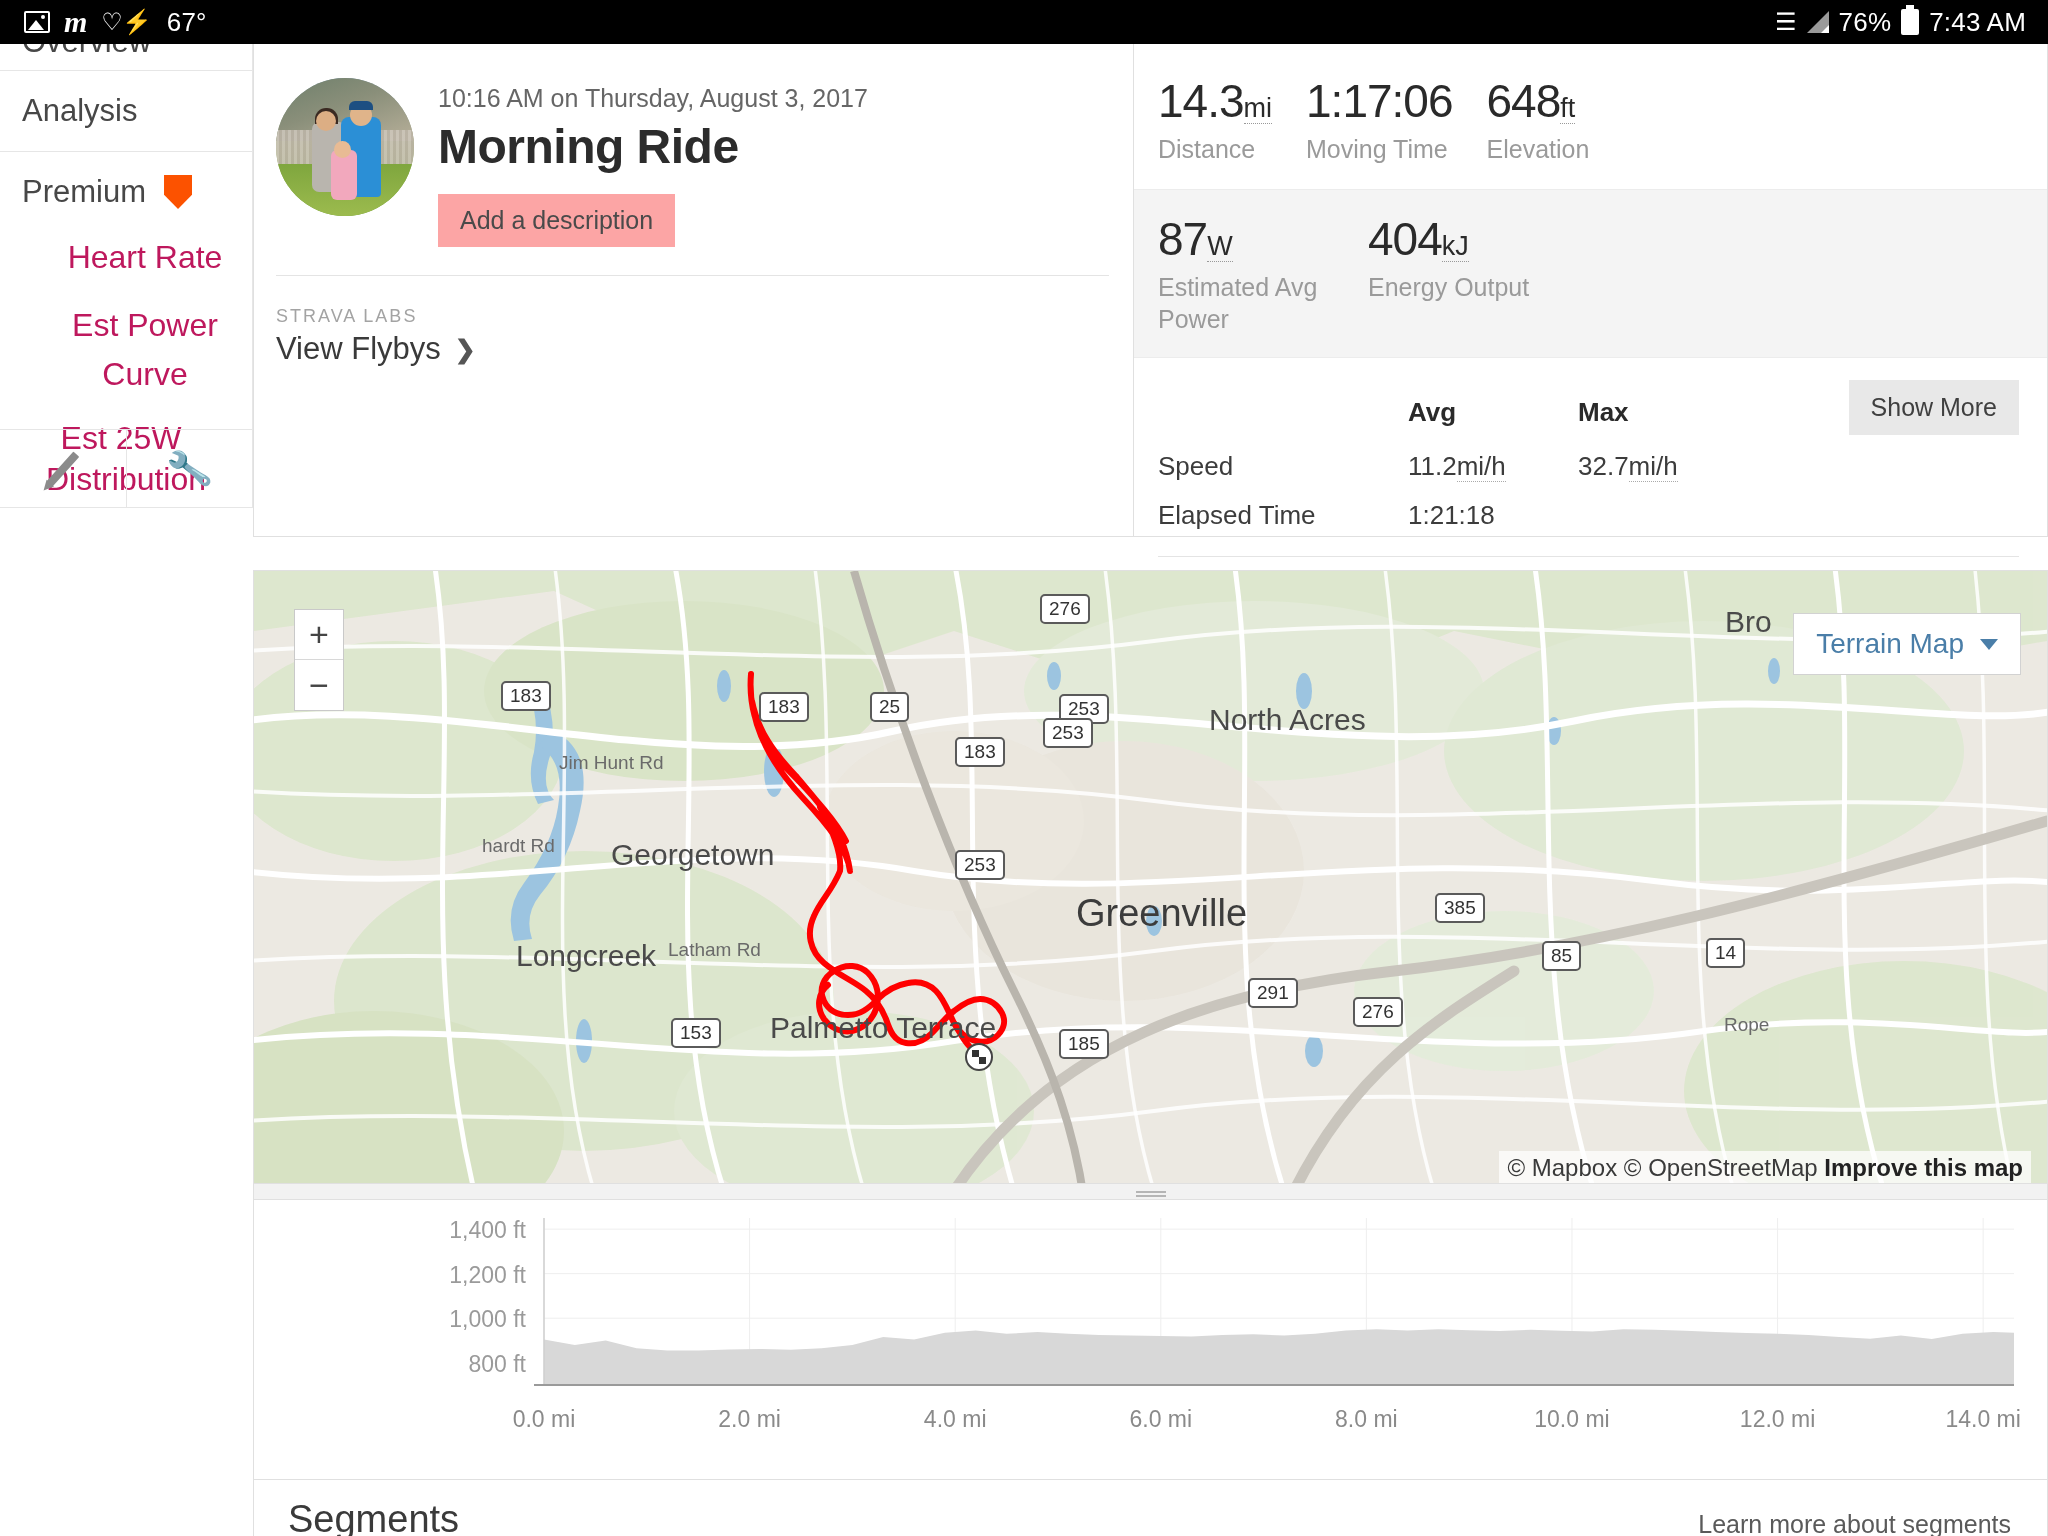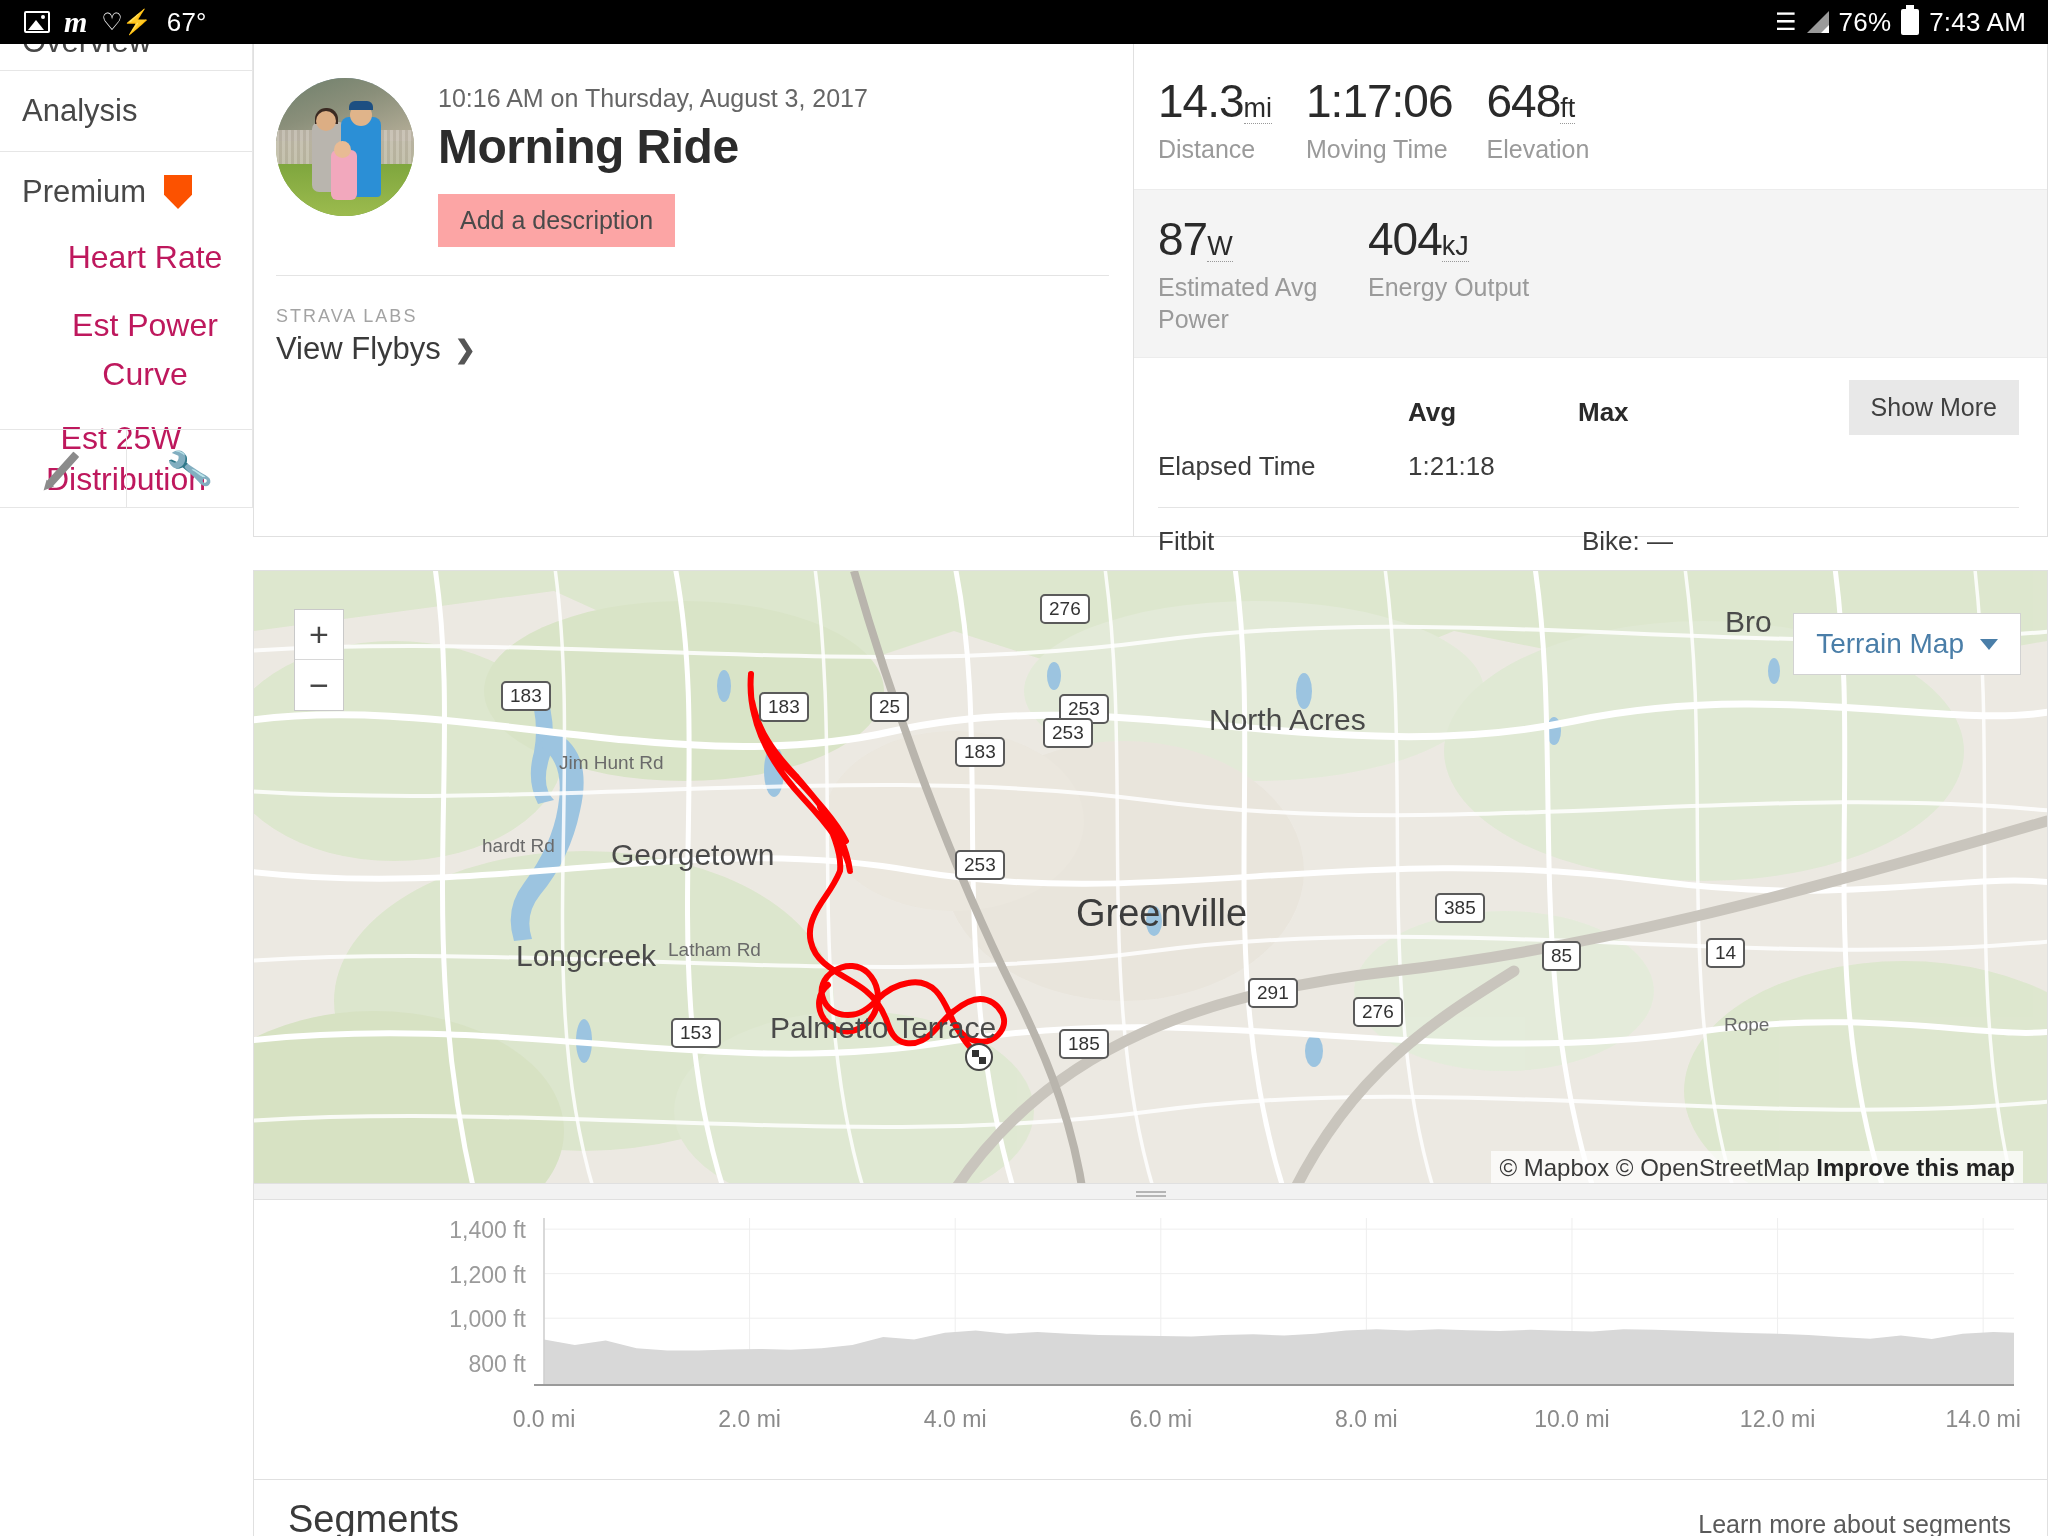--- a/index.html
+++ b/index.html
@@ -242,21 +242,21 @@
   .zoom-ctl {
     position: absolute; left: 40px; top: 38px;
     width: 50px; background: #fff; border: 1px solid #c9c9c9;
   }
   .zoom-ctl div {
     height: 50px; display:flex; align-items:center; justify-content:center;
     font-size: 34px; color:#444; cursor:pointer;
   }
   .zoom-ctl div:first-child { border-bottom: 1px solid #d8d8d8; }
   .attrib {
-    position: absolute; right: 24px; bottom: 14px;
+    position: absolute; right: 16px; bottom: 14px;
     font-size: 24px; color: #3a3a3a;
     background: rgba(255,255,255,.72); padding: 3px 8px;
   }
   .attrib b { color:#222; }
   .map-handle {
     position:absolute; bottom:0; left:0; right:0; height:16px;
     background:#f2f2f2; border-top:1px solid #e0e0e0;
     display:flex; align-items:center; justify-content:center;
   }
   .map-handle span { width:30px; height:2px; background:#b5b5b5; box-shadow: 0 4px 0 #b5b5b5; }
@@ -395,20 +395,26 @@
         <table class="stats">
           <thead>
             <tr>
               <th class="col-label"></th>
               <th class="col-avg">Avg</th>
               <th class="col-max">Max</th>
               <th></th>
             </tr>
           </thead>
           <tbody>
+            <tr>
+              <td>Speed</td>
+              <td><span>11.2</span><span class="unit-dot">mi/h</span></td>
+              <td><span>32.7</span><span class="unit-dot">mi/h</span></td>
+              <td></td>
+            </tr>
             <tr>
               <td>Elapsed Time</td>
               <td>1:21:18</td>
               <td></td>
               <td></td>
             </tr>
           </tbody>
         </table>
         <div class="table-sep"></div>
         <div class="gear-row">

